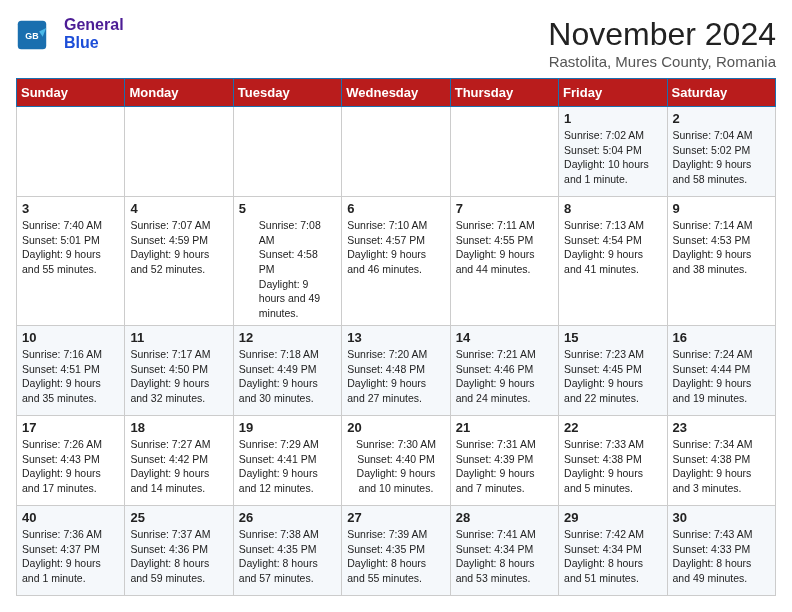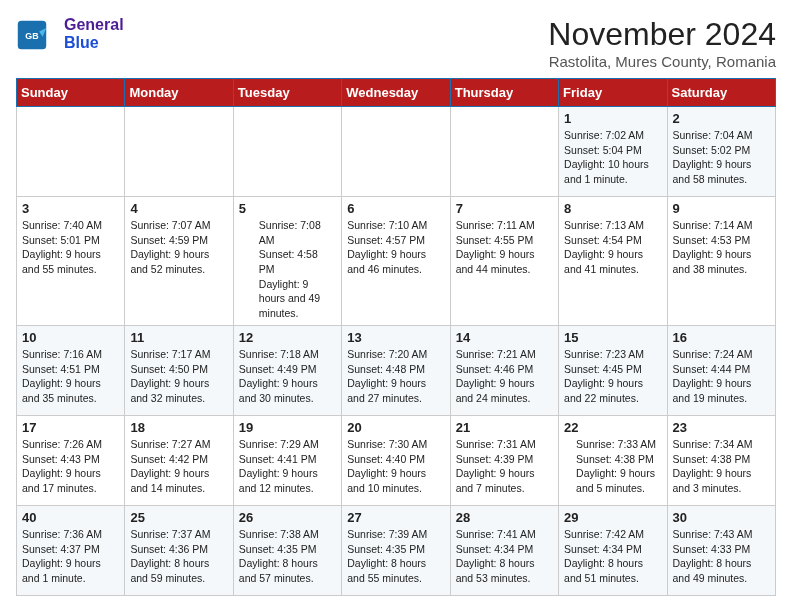--- a/index.html
+++ b/index.html
@@ -240,33 +240,33 @@
 Daylight: 9 hours and 14 minutes.</div>
         </td>
         <td>
           <span class="day-num">19</span>
           <div class="day-info" style="white-space: pre-line;">Sunrise: 7:29 AM
 Sunset: 4:41 PM
 Daylight: 9 hours and 12 minutes.</div>
         </td>
         <td>
           <span class="day-num">20</span>
-          <div class="day-info" style="white-space: pre-line;">Sunrise: 7:30 AM
+          <div class="day-info" style="white-space: pre-line; text-align: center;">Sunrise: 7:30 AM
 Sunset: 4:40 PM
 Daylight: 9 hours and 10 minutes.</div>
         </td>
         <td>
           <span class="day-num">21</span>
           <div class="day-info" style="white-space: pre-line;">Sunrise: 7:31 AM
 Sunset: 4:39 PM
 Daylight: 9 hours and 7 minutes.</div>
         </td>
         <td>
           <span class="day-num">22</span>
-          <div class="day-info" style="white-space: pre-line; margin-left: 12px;">Sunrise: 7:33 AM
+          <div class="day-info" style="white-space: pre-line;">Sunrise: 7:33 AM
 Sunset: 4:38 PM
 Daylight: 9 hours and 5 minutes.</div>
         </td>
         <td>
           <span class="day-num">23</span>
           <div class="day-info" style="white-space: pre-line;">Sunrise: 7:34 AM
 Sunset: 4:38 PM
 Daylight: 9 hours and 3 minutes.</div>
         </td>
       </tr>

